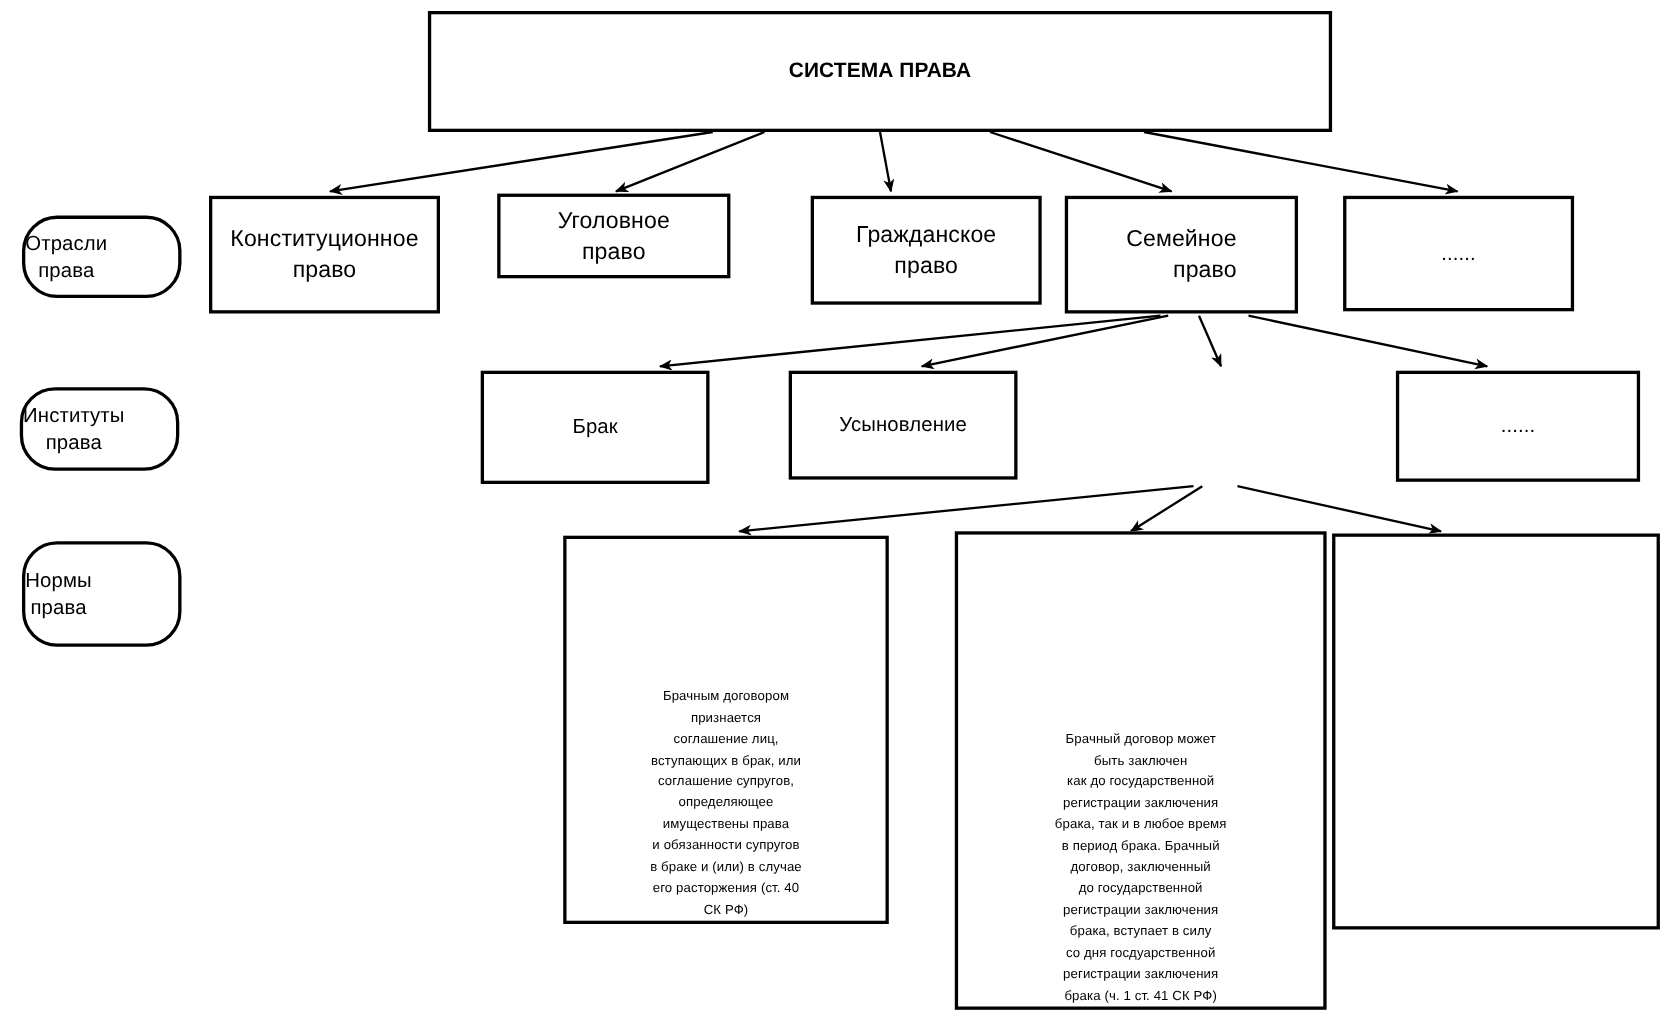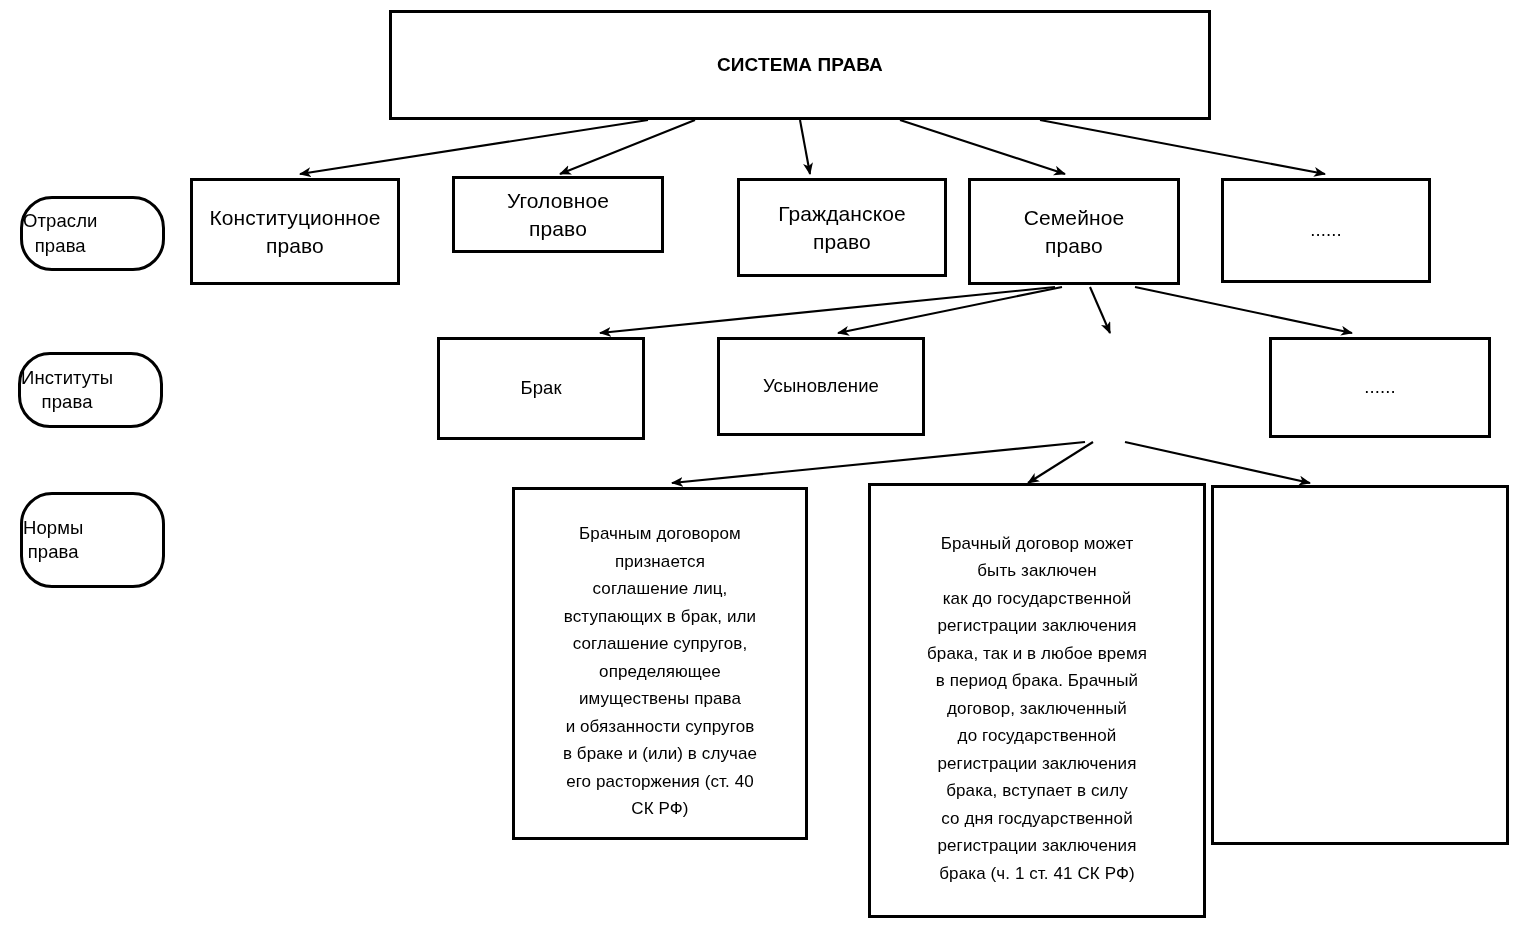--- a/index.html
+++ b/index.html
@@ -52,22 +52,22 @@
     font-weight: bold;
     letter-spacing: 0.6px;
   }
   .branch {
     font-size: 21px;
   }
   .institute {
     font-size: 18.5px;
   }
   .norm {
-    font-size: 17px;
-    align-items: center;
+    font-size: 12px;
+    align-items: flex-end;
     padding-top: 16px;
   }
   .norm .node-label {
     line-height: 1.62;
   }
   .dots {
     font-size: 18.5px;
     letter-spacing: 1px;
   }
   .tier-label {
@@ -141,21 +141,21 @@
 право</span>
   </div>
   <div class="node branch" style="left:452px; top:176px; width:212px; height:77px;">
     <span class="node-label">Уголовное
 право</span>
   </div>
   <div class="node branch" style="left:737px; top:178px; width:210px; height:99px;">
     <span class="node-label">Гражданское
 право</span>
   </div>
-  <div class="node branch" style="left:968px; top:178px; width:212px; height:107px;">
+  <div class="node branch" style="left:968px; top:178px; width:212px; height:107px;text-align:right;">
     <span class="node-label">Семейное
 право</span>
   </div>
   <div class="node dots" style="left:1221px; top:178px; width:210px; height:105px;">
     <span class="node-label">......</span>
   </div>
 
   <div class="node institute" style="left:717px; top:337px; width:208px; height:99px;">
     <span class="node-label">Усыновление</span>
   </div>

